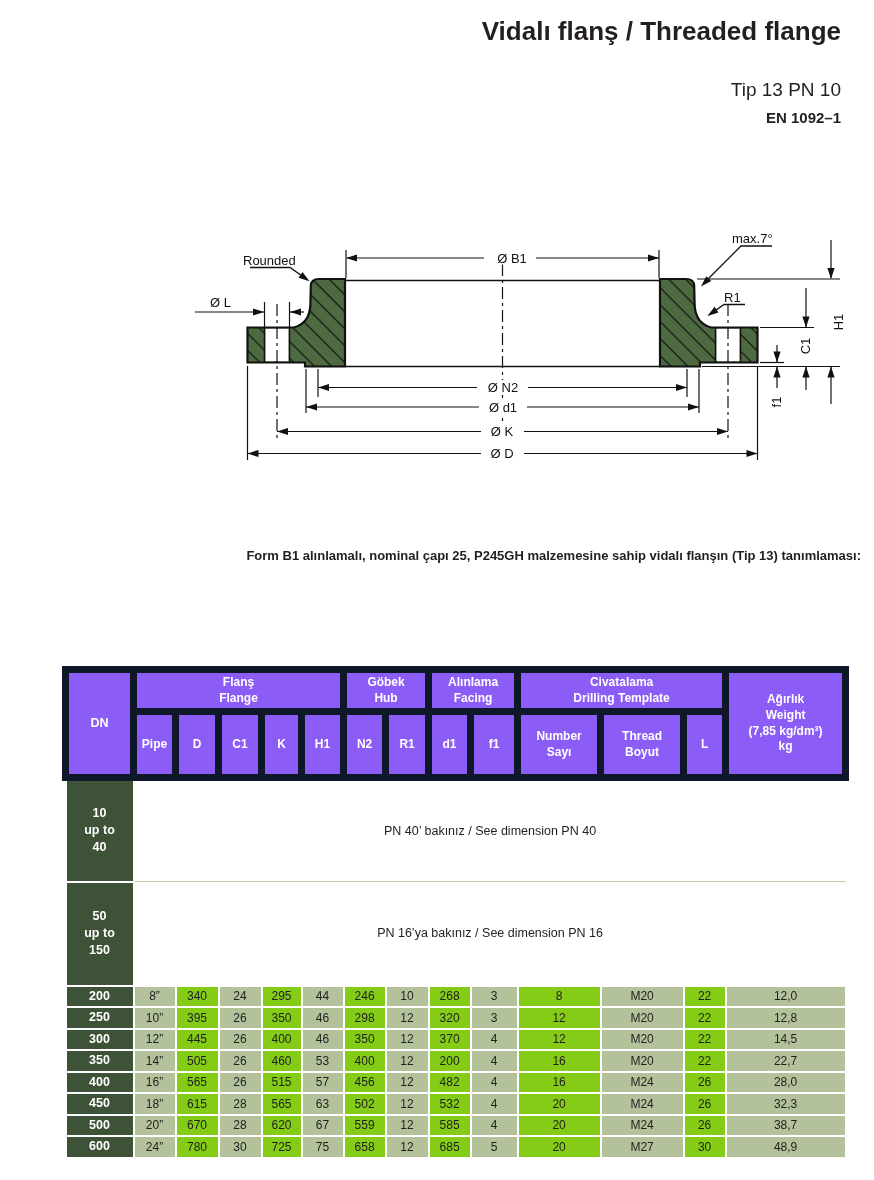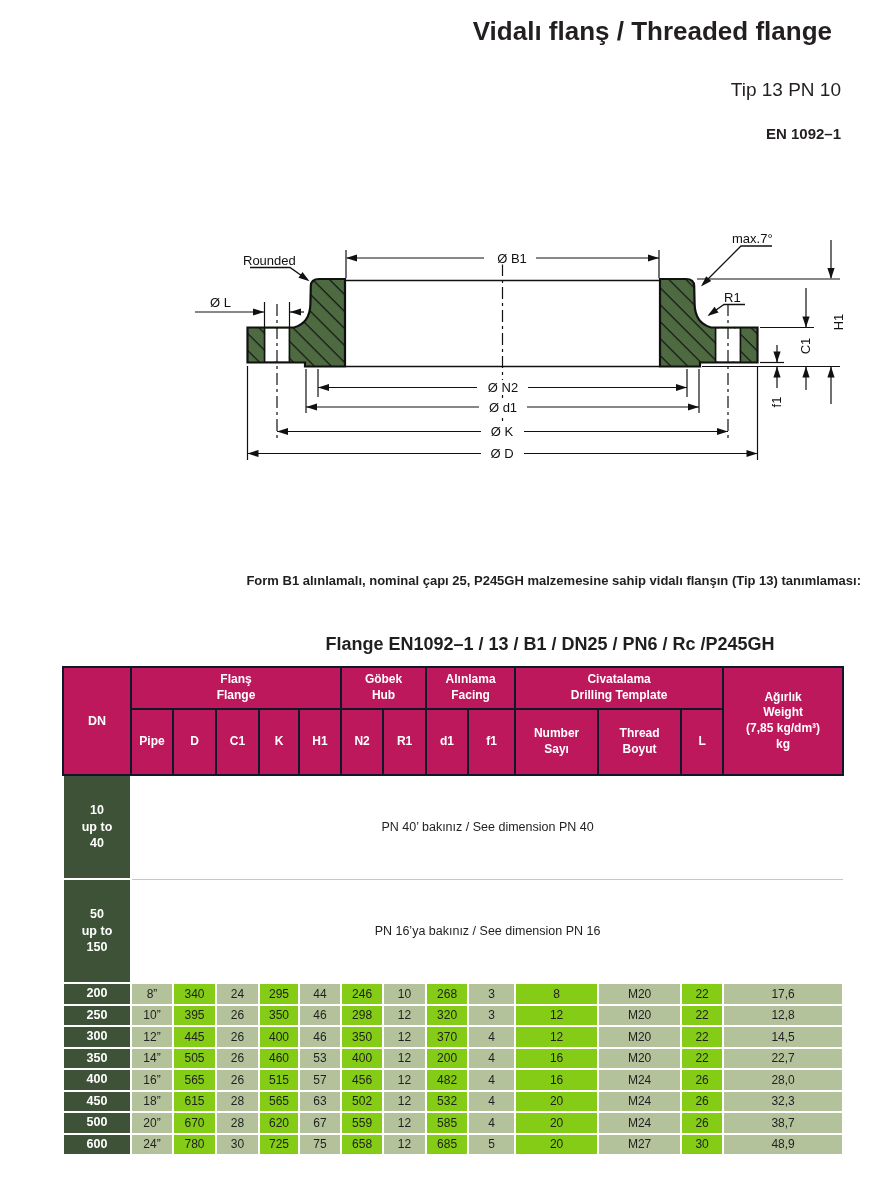--- a/index.html
+++ b/index.html
@@ -1,38 +1,38 @@
 <!DOCTYPE html>
 <html><head>
 <meta charset="utf-8">
 <style>
   html,body { margin:0; padding:0; background:#ffffff; }
   .page {
     position:relative; width:874px; height:1180px; background:#ffffff;
     font-family:"Liberation Sans", sans-serif; color:#231f20; overflow:hidden;
   }
-  .title-main { position:absolute; top:16px; right:42px; text-align:right;
+  .title-main { position:absolute; top:16px; right:33px; text-align:right;
     font-size:26px; font-weight:700; color:#231f20; }
   .title-type { position:absolute; top:79px; right:33px; text-align:right;
     font-size:19px; font-weight:400; color:#231f20; }
   .title-std  { position:absolute; top:109px; right:33px; text-align:right;
-    font-size:15px; font-weight:700; color:#231f20;margin-top:16px; }
+    font-size:15px; font-weight:700; color:#231f20; }
 
   .drawing-svg { position:absolute; top:0; left:0; }
 
-  .desc { position:absolute; top:569px; right:13px; text-align:right;
+  .desc { position:absolute; top:544px; right:13px; text-align:right;
     font-size:13px; font-weight:700; line-height:23px; color:#1f1f1f; }
   .desig { position:absolute; top:634px; left:226px; width:648px; text-align:center;
     font-size:18px; font-weight:700; color:#1f1f1f; white-space:nowrap; }
 
   table.spec { position:absolute; left:62px; top:666px; width:780px;
     border-collapse:collapse; table-layout:fixed; }
   .spec th, .spec td { padding:0; text-align:center; vertical-align:middle; }
-  .hc { background:#be185d; color:#ffffff; font-weight:700; font-size:12px;
-    border:2px solid #0f172a; white-space:pre-line; line-height:1.3; }
+  .hc { background:#8b5cf6; color:#ffffff; font-weight:700; font-size:12px;
+    border:7px solid #0f172a; white-space:pre-line; line-height:1.3; }
   .dnh { font-size:12.5px; }
   tr.ghead { height:42px; } tr.shead { height:66px; }
   tr.note { height:104px; }
   .dnc { background:#3E5237; color:#ffffff; font-weight:700; font-size:12.5px;
     border:2px solid #ffffff; white-space:pre-line; line-height:1.35; }
   .notecell { background:#ffffff; font-size:12.5px; font-weight:400; color:#1f1f1f;margin-top:41px; }
   tr.note1 td.notecell { border-bottom:1.5px solid #c3cdb2; }
   tbody.data tr { height:21.5px; }
   tbody.data td { font-size:12px; font-weight:400; color:#1f1f1f; border:2px solid #ffffff; }
   tbody.data th.dnc { border:2px solid #ffffff; }
@@ -164,21 +164,20 @@
     <text x="503" y="392" text-anchor="middle">Ø N2</text>
     <text x="503" y="411.5" text-anchor="middle">Ø d1</text>
     <text x="502" y="436" text-anchor="middle">Ø K</text>
     <text x="502" y="458" text-anchor="middle">Ø D</text>
   </svg>
 
   <div class="desc">
     <div>Form B1 alınlamalı, nominal çapı 25, P245GH malzemesine sahip vidalı flanşın (Tip 13) tanımlaması:</div>
   </div>
 
-  <div class="desig">Flange EN1092–1 / 13 / B1 / DN25 / PN6 / Rc /P245GH</div>
 
   <table class="spec">
     <colgroup>
       <col style="width:68px">
         <col style="width:42px">
         <col style="width:43px">
         <col style="width:43px">
       <col style="width:40px">
         <col style="width:42px">
         <col style="width:42px">
@@ -245,21 +244,21 @@
           <td class="g">24</td>
           <td class="w">295</td>
           <td class="g">44</td>
           <td class="w">246</td>
           <td class="g">10</td>
           <td class="w">268</td>
           <td class="g">3</td>
           <td class="w">8</td>
           <td class="g">M20</td>
           <td class="w">22</td>
-          <td class="g">17,6</td>
+          <td class="g">12,0</td>
         </tr>
         <tr>
           <th class="dnc">250</th>
           <td class="g">10”</td>
           <td class="w">395</td>
           <td class="g">26</td>
           <td class="w">350</td>
           <td class="g">46</td>
           <td class="w">298</td>
           <td class="g">12</td>

